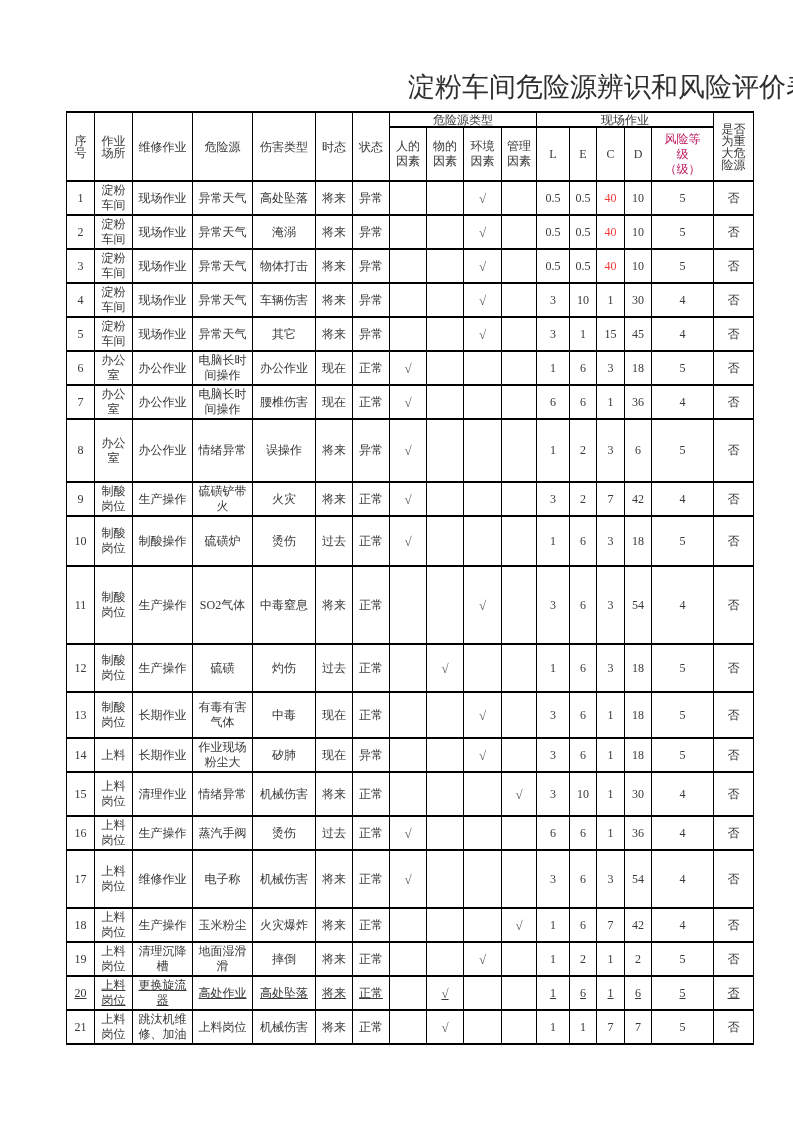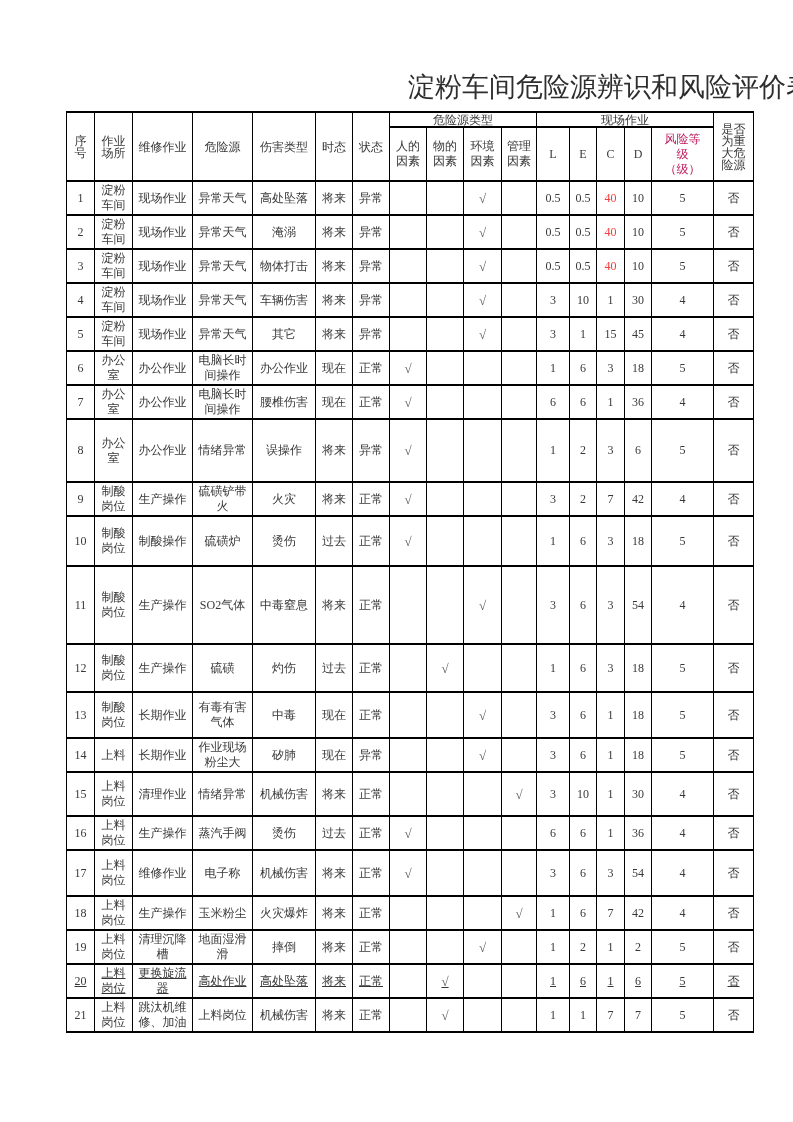--- a/index.html
+++ b/index.html
@@ -385,21 +385,21 @@
           <td class="chk"></td>
           <td class="chk"></td>
           <td class="chk"></td>
           <td>6</td>
           <td>6</td>
           <td>1</td>
           <td>36</td>
           <td>4</td>
           <td>否</td>
         </tr>
-        <tr style="height: 46px;">
+        <tr style="height: 58px;">
           <td>17</td>
           <td>上料岗位</td>
           <td>维修作业</td>
           <td>电子称</td>
           <td>机械伤害</td>
           <td>将来</td>
           <td>正常</td>
           <td class="chk"><span>√</span></td>
           <td class="chk"></td>
           <td class="chk"></td>

